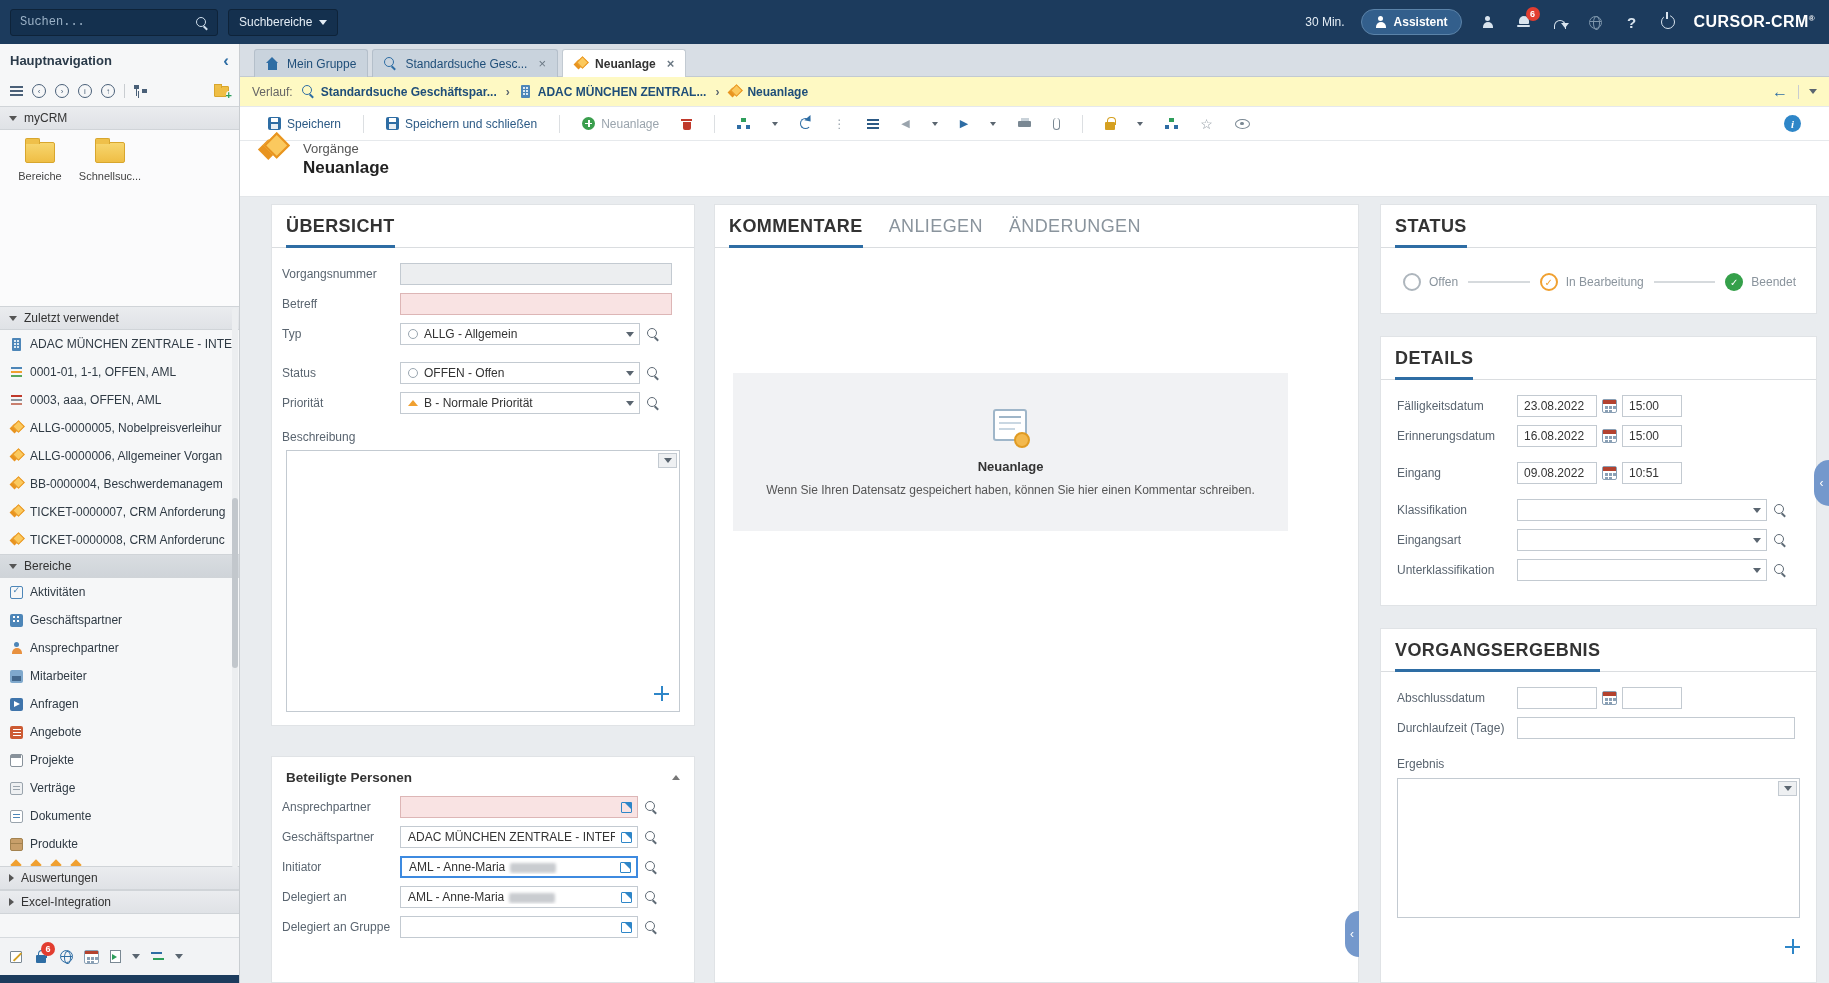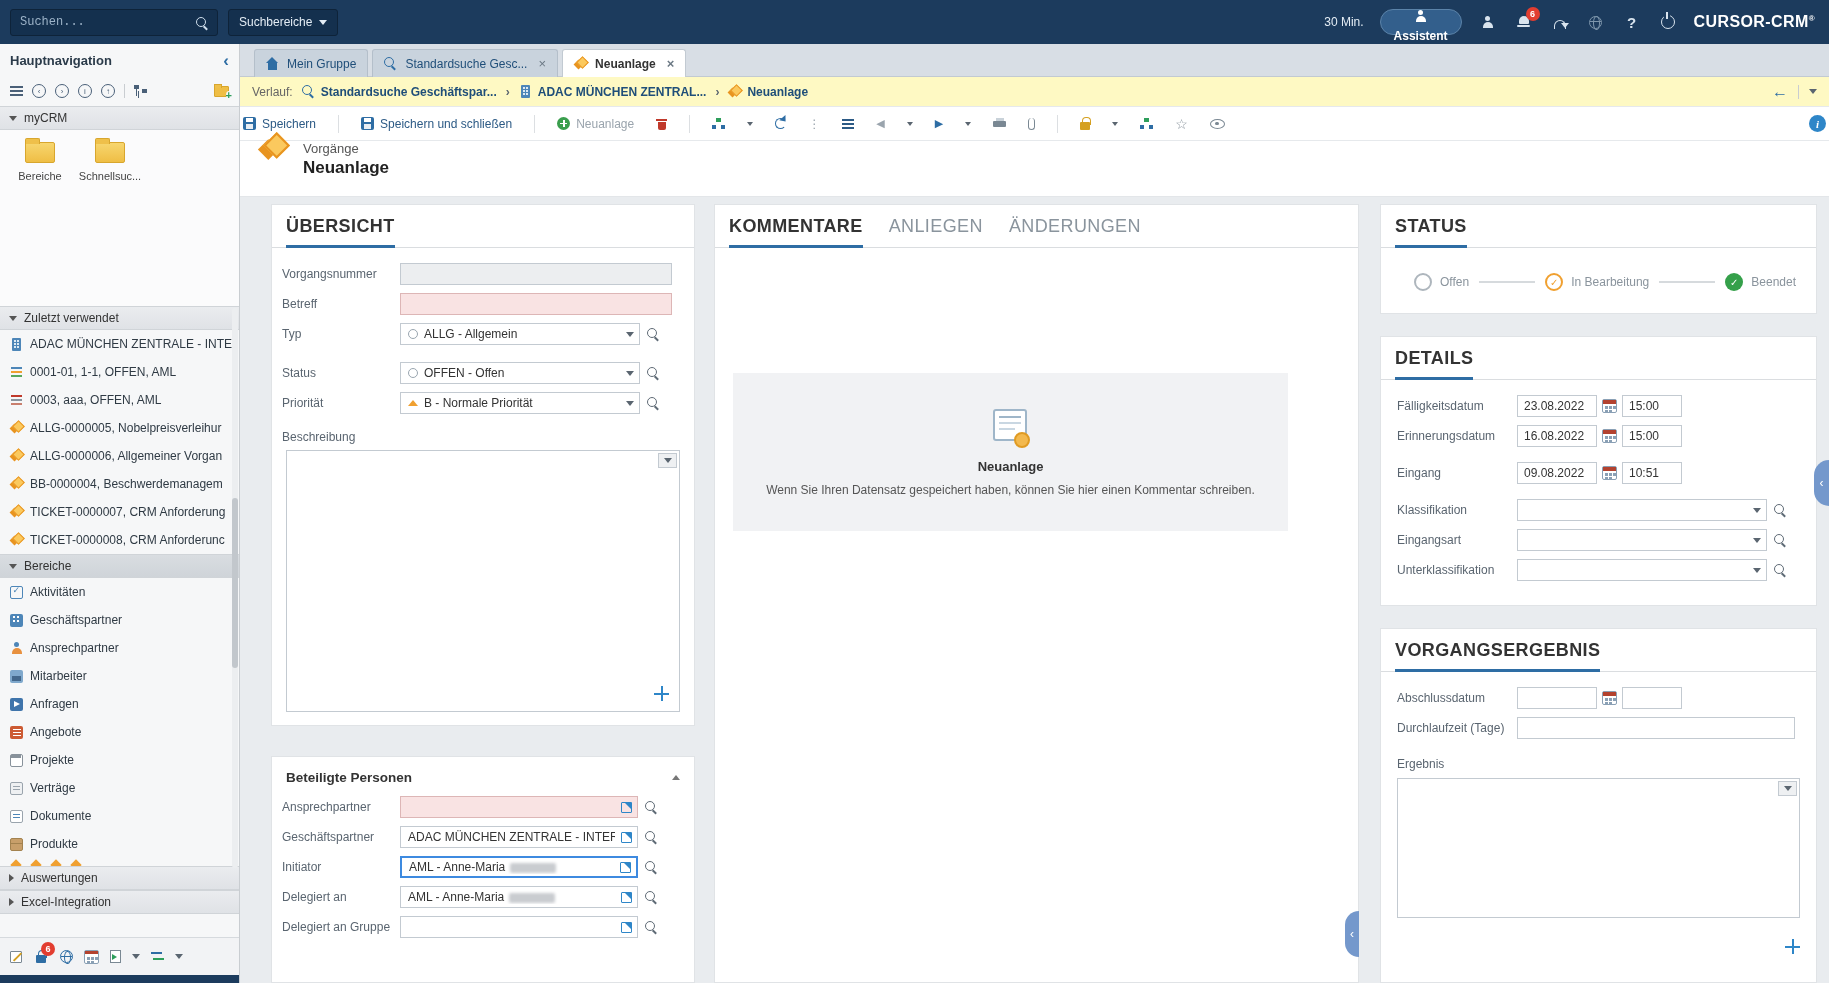--- a/index.html
+++ b/index.html
@@ -8,21 +8,21 @@
 
 
 .topbar{height:44px;background:#1c3b5d;display:flex;align-items:center;padding:0 14px 0 10px;gap:10px;color:#dfe9f2;}
 .tb-search{position:relative;width:208px;flex:none;}
 .tb-search input{width:100%;height:27px;background:#14304e;border:1px solid #0e2339;border-radius:3px;color:#d7e3ee;padding:0 28px 0 9px;font-size:12px;font-family:Liberation Mono, monospace;}
 .tb-search input::placeholder{color:#9db3c8;}
 .tb-search .i-search{position:absolute;right:9px;top:8px;color:#cfdeec;}
 .tb-areas{height:27px;background:#14304e;border:1px solid #0e2339;border-radius:3px;display:flex;align-items:center;gap:7px;padding:0 10px;font-size:12px;color:#e4edf5;cursor:pointer;flex:none;}
 .tb-right{margin-left:auto;display:flex;align-items:center;gap:16px;}
 .tb-time{font-size:12px;color:#e4edf5;}
-.assistant{height:26px;background:#335f8c;border:1px solid #5b83a9;border-radius:13px;display:flex;align-items:center;gap:7px;padding:0 13px;font-size:12px;font-weight:700;color:#fff;cursor:pointer;flex-direction:column;}
+.assistant{height:26px;background:#335f8c;border:1px solid #5b83a9;border-radius:13px;display:flex;align-items:center;gap:7px;padding:0 13px;font-size:12px;font-weight:700;color:#fff;cursor:pointer;}
 .tb-ic{position:relative;display:flex;align-items:center;justify-content:center;width:20px;height:20px;cursor:pointer;color:#d9e4ee;}
 .badge{position:absolute;top:-5px;right:-6px;min-width:14px;height:14px;background:#e23d30;border-radius:7px;color:#fff;font-size:9px;font-weight:700;display:flex;align-items:center;justify-content:center;padding:0 3px;}
 .brand{font-size:16px;font-weight:700;color:#fff;letter-spacing:.4px;}
 .brand sup{font-size:8px;vertical-align:super;}
 
 
 .ic{display:inline-block;position:relative;flex:none;}
 .i-search{width:13px;height:13px;}
 .i-search::before{content:"";position:absolute;width:8px;height:8px;border:1.6px solid currentColor;border-radius:50%;left:0;top:0;}
 .i-search::after{content:"";position:absolute;width:5px;height:1.8px;background:currentColor;transform:rotate(45deg);left:7px;top:10px;}
@@ -156,21 +156,21 @@
 .main{flex:1;display:flex;flex-direction:column;min-width:0;}
 .tabbar{height:33px;background:#d8dee5;display:flex;align-items:flex-end;padding:0 8px 0 14px;gap:4px;border-bottom:1px solid #c2cad2;flex:none;}
 .tab{height:28px;display:flex;align-items:center;gap:8px;padding:0 11px;background:#c9d3dd;border:1px solid #b4bfca;border-bottom:none;border-radius:3px 3px 0 0;font-size:12px;color:#1f4e79;cursor:pointer;margin-bottom:-1px;}
 .tab .x{color:#6b7884;font-size:13px;line-height:1;margin-left:3px;}
 .tab.active{background:#fff;color:#333;font-weight:700;z-index:2;border-color:#c2cad2;}
 .crumbs{height:30px;background:#fef9c3;display:flex;align-items:center;padding:0 12px;gap:9px;font-size:12px;border-bottom:1px solid #e6e9ec;flex:none;}
 .crumb{display:flex;align-items:center;gap:6px;color:#1f4e79;font-weight:700;cursor:pointer;}
 .crumb-sep{color:#5a6570;font-weight:700;}
 .crumbs-right{margin-left:auto;display:flex;align-items:center;gap:10px;color:#2e6da4;}
 .back-arrow{font-size:16px;line-height:1;cursor:pointer;}
-.acttb{height:34px;background:#fff;display:flex;align-items:center;gap:22px;padding:0 3px;border-bottom:1px solid #e6e9ec;font-size:12px;flex:none;}
+.acttb{height:34px;background:#fff;display:flex;align-items:center;gap:22px;padding:0 28px;border-bottom:1px solid #e6e9ec;font-size:12px;flex:none;}
 .abtn{display:flex;align-items:center;gap:6px;color:#2c5a85;cursor:pointer;white-space:nowrap;}
 .abtn.disabled{color:#9aa4ad;cursor:default;}
 .tdiv{width:1px;height:18px;background:#dcdfe2;flex:none;}
 .acttb .mini-caret{width:0;height:0;border-left:3.5px solid transparent;border-right:3.5px solid transparent;border-top:4.5px solid #5a6570;cursor:pointer;}
 .nav-ar{font-size:11px;cursor:pointer;}
 .info-circ{margin-left:auto;width:17px;height:17px;border-radius:50%;background:#2e86c8;color:#fff;display:flex;align-items:center;justify-content:center;font-size:11px;font-weight:700;font-family:"Liberation Serif",serif;font-style:italic;cursor:pointer;}
 .pagehead{height:56px;background:#fff;display:flex;gap:14px;padding:0 16px;border-bottom:1px solid #e3e6e9;flex:none;}
 .ph-type{font-size:13px;color:#555;margin-bottom:2px;}
 .ph-title{font-size:17px;font-weight:700;color:#222;}
 
@@ -207,21 +207,21 @@
 
 .panel-komment{flex:1;position:relative;}
 .empty{margin:125px 70px 0 18px;height:158px;background:#f1f2f4;display:flex;flex-direction:column;align-items:center;justify-content:center;gap:9px;}
 .empty-title{font-size:13px;font-weight:700;color:#333;}
 .empty-msg{font-size:12px;color:#555;}
 .slide-handle{position:absolute;width:14px;height:46px;background:#7498cc;border-radius:23px 0 0 23px;color:#fff;display:flex;align-items:center;justify-content:center;font-size:12px;cursor:pointer;}
 .handle-col2{right:-1px;bottom:25px;}
 .handle-right{position:absolute;right:0;top:263px;width:15px;height:46px;background:#7498cc;border-radius:23px 0 0 23px;color:#fff;display:flex;align-items:center;justify-content:center;font-size:12px;cursor:pointer;z-index:5;}
 
 .panel-status{height:110px;flex:none;margin-bottom:22px;position:relative;}
-.steps{display:flex;align-items:center;padding:25px 20px 0 33px;}
+.steps{display:flex;align-items:center;padding:25px 20px 0 22px;}
 .stepc{width:18px;height:18px;border-radius:50%;display:flex;align-items:center;justify-content:center;font-size:10px;flex:none;}
 .stepc.pending{border:2px solid #aeb6bd;background:#fff;}
 .stepc.current{border:2px solid #f0a030;color:#f0a030;}
 .stepc.done{background:#35a04a;color:#fff;}
 .steplbl{font-size:12px;color:#8a949d;margin-left:8px;white-space:nowrap;}
 .stepline{flex:1;height:1.6px;background:#d6dadd;margin:0 10px;min-width:20px;}
 
 .panel-details{height:270px;flex:none;margin-bottom:22px;}
 .drow{display:flex;align-items:center;margin:0 16px 8px;}
 .dlabel{width:120px;flex:none;font-size:12px;color:#5a6570;}

